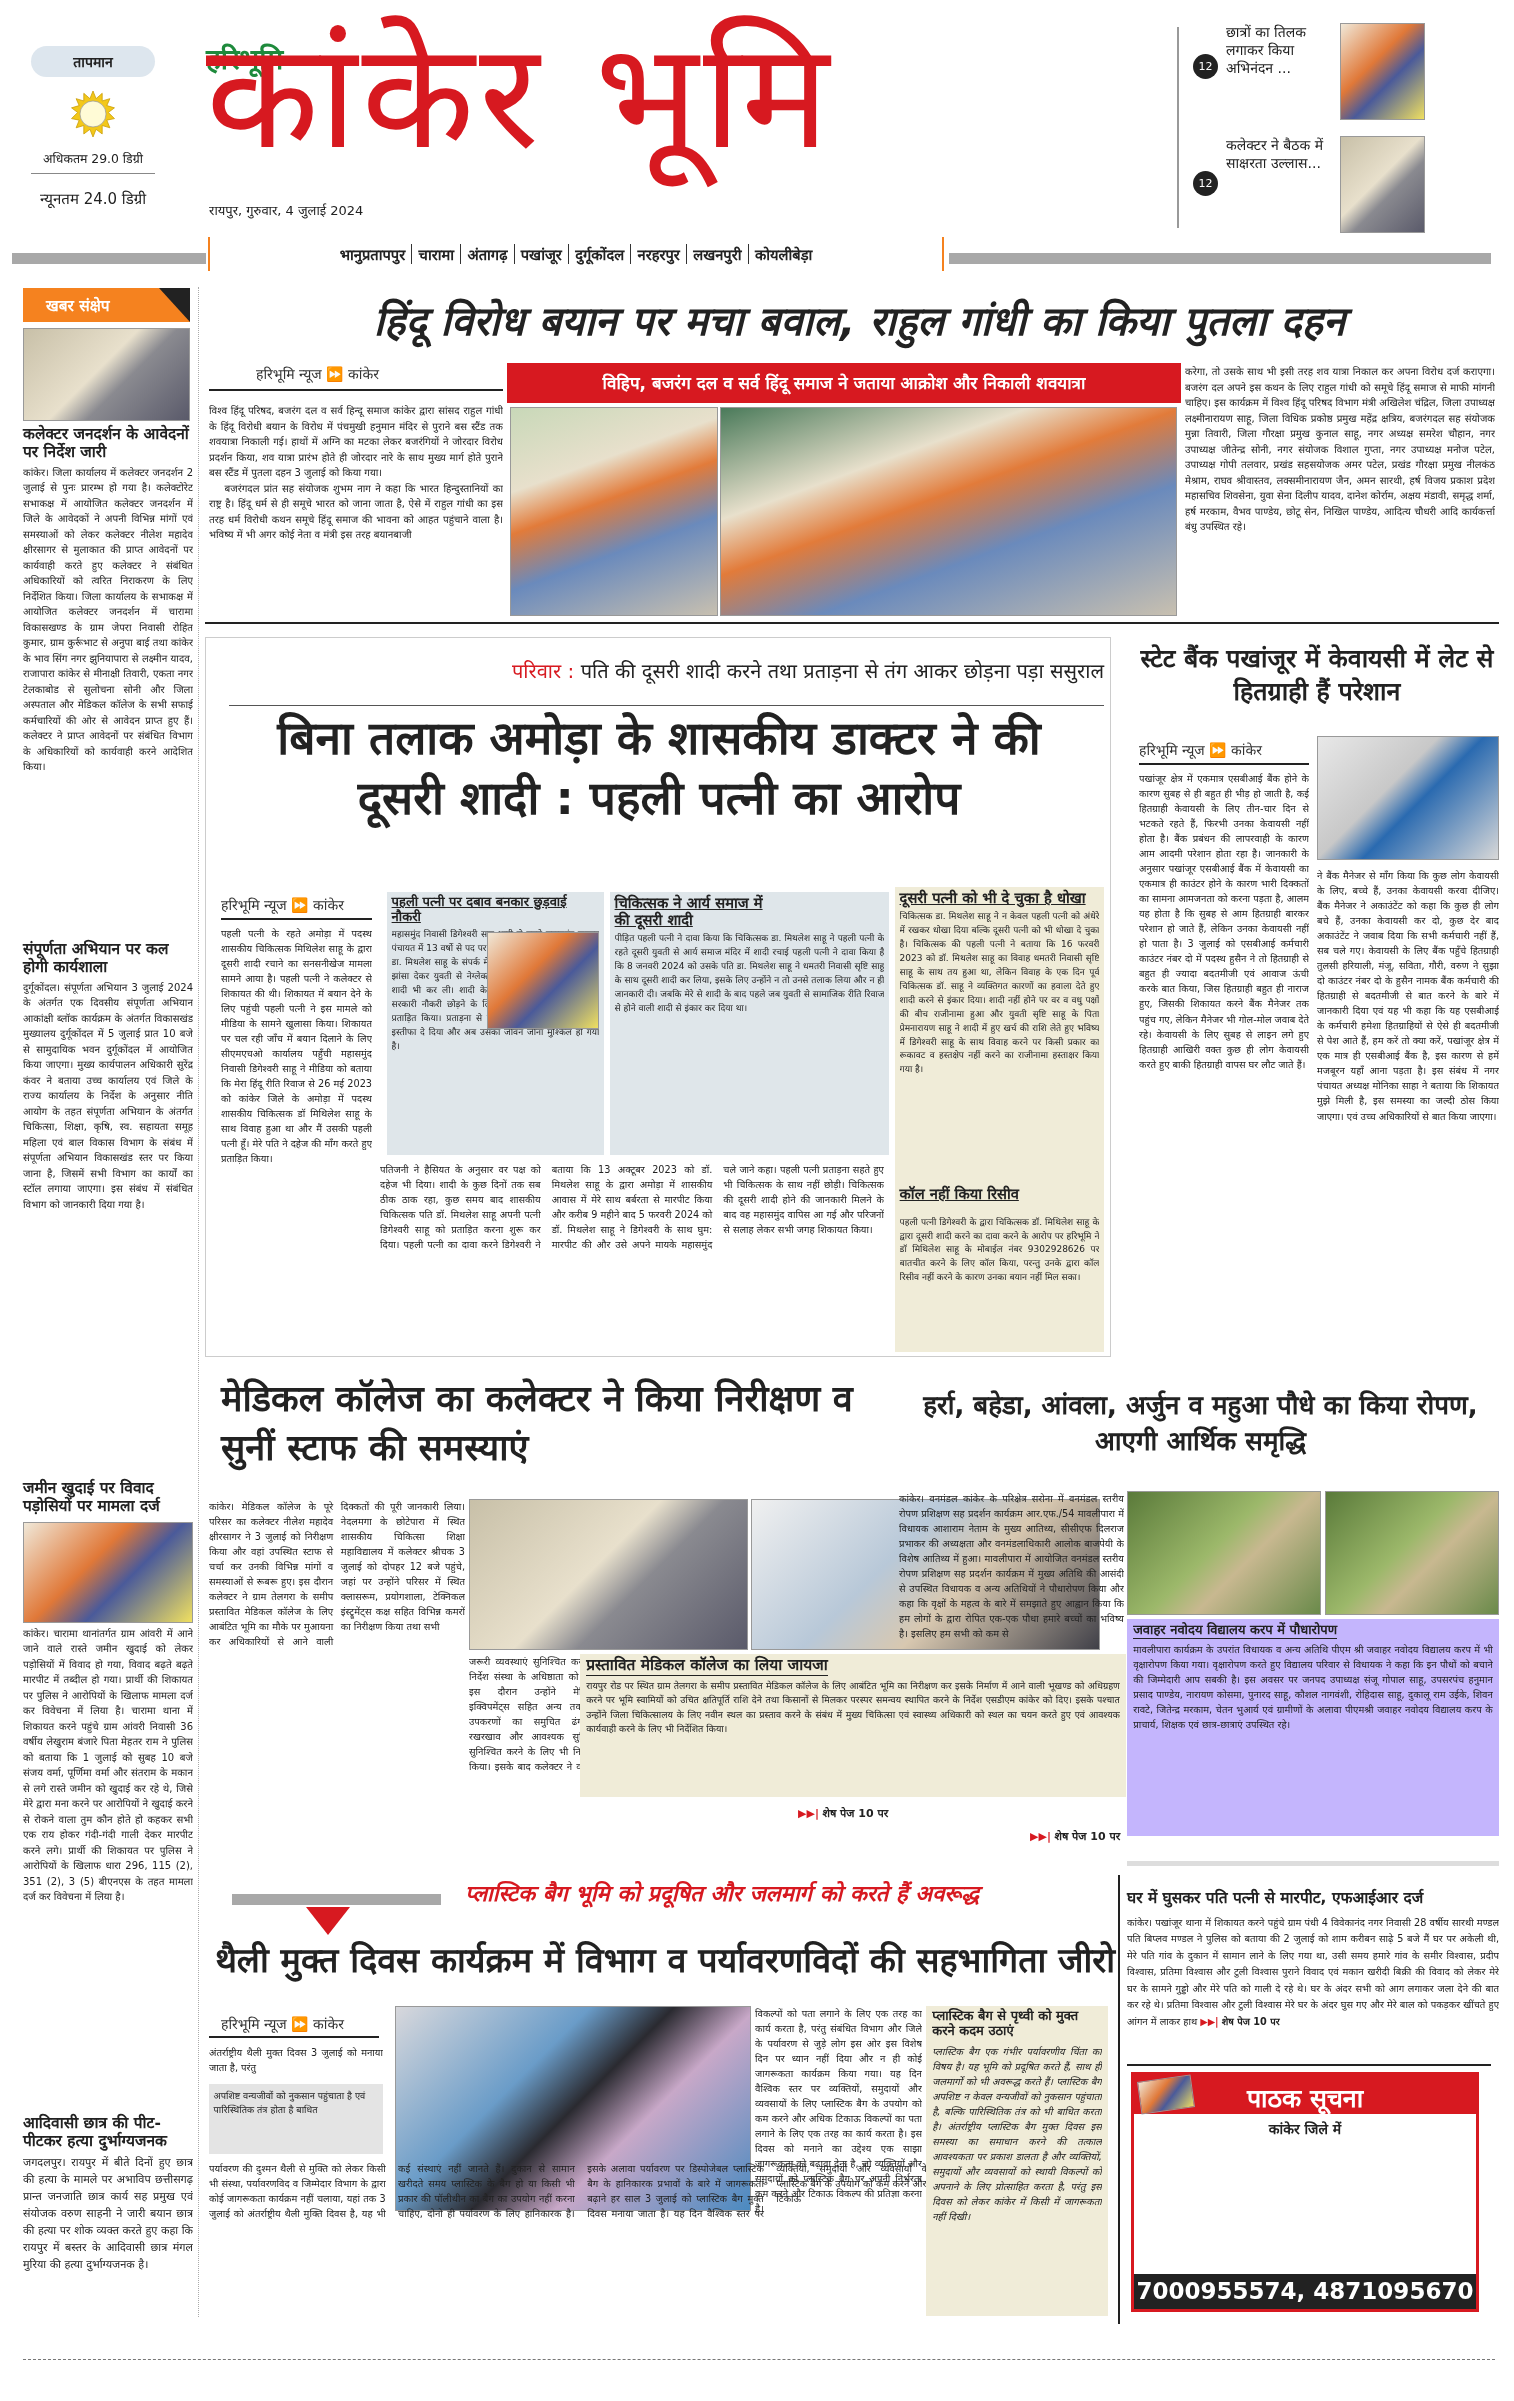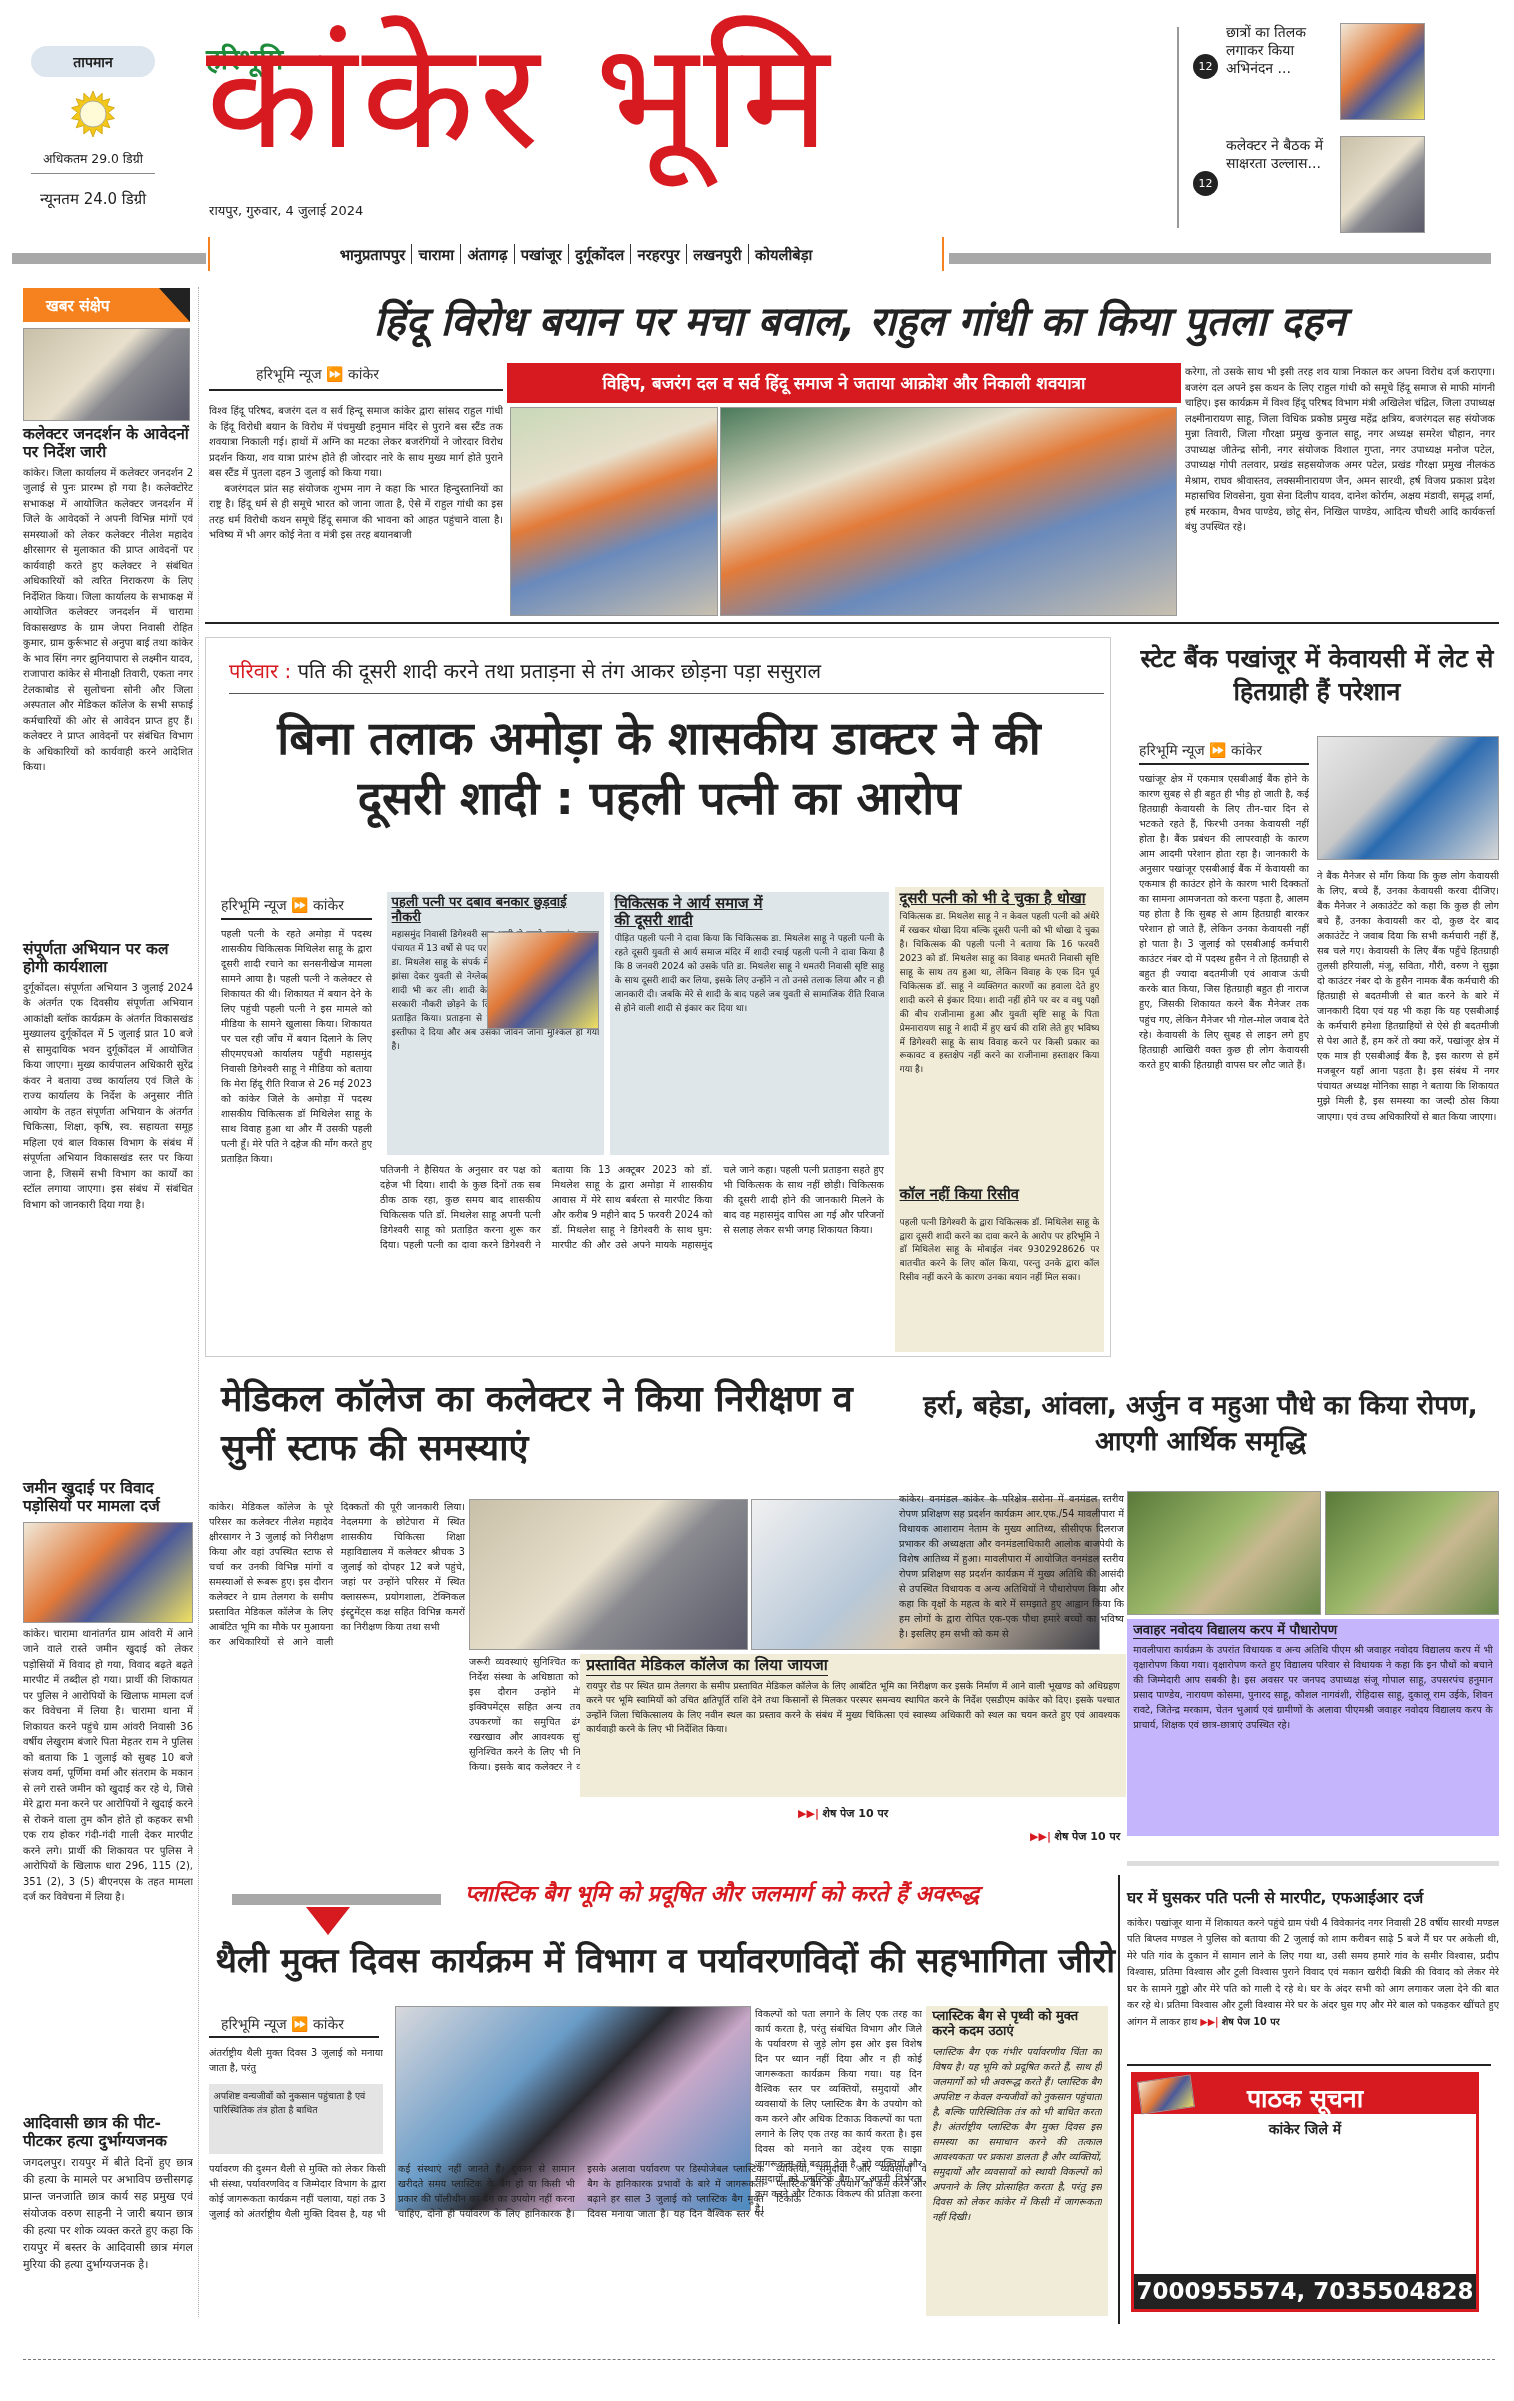--- a/index.html
+++ b/index.html
@@ -97,21 +97,21 @@
 <div class="abs photo" style="left:510px;top:407px;width:208px;height:209px;background:linear-gradient(160deg,#c8d8b8,#e8e0cc 30%,#e27b3a 45%,#6a8abc 65%,#c8c0b0);"></div>
 <div class="abs photo" style="left:720px;top:407px;width:457px;height:209px;background:linear-gradient(160deg,#4a7a5a,#e8e0cc 30%,#e27b3a 45%,#6a8abc 65%,#c8c0b0);"></div>
 <div class="abs txt" style="left:209px;top:403px;width:294px;height:209px;">
   <p>विश्व हिंदू परिषद, बजरंग दल व सर्व हिन्दू समाज कांकेर द्वारा सांसद राहुल गांधी के हिंदू विरोधी बयान के विरोध में पंचमुखी हनुमान मंदिर से पुराने बस स्टैंड तक शवयात्रा निकाली गई। हाथों में अग्नि का मटका लेकर बजरंगियों ने जोरदार विरोध प्रदर्शन किया, शव यात्रा प्रारंभ होते ही जोरदार नारे के साथ मुख्य मार्ग होते पुराने बस स्टैंड में पुतला दहन 3 जुलाई को किया गया।</p>
   <p style="text-indent:15.5px;">बजरंगदल प्रांत सह संयोजक शुभम नाग ने कहा कि भारत हिन्दुस्तानियों का राष्ट्र है। हिंदू धर्म से ही समूचे भारत को जाना जाता है, ऐसे में राहुल गांधी का इस तरह धर्म विरोधी कथन समूचे हिंदू समाज की भावना को आहत पहुंचाने वाला है। भविष्य में भी अगर कोई नेता व मंत्री इस तरह बयानबाजी</p>
 </div>
 <div class="abs txt" style="left:1185px;top:364px;width:310px;height:256px;">करेगा, तो उसके साथ भी इसी तरह शव यात्रा निकाल कर अपना विरोध दर्ज कराएगा। बजरंग दल अपने इस कथन के लिए राहुल गांधी को समूचे हिंदू समाज से माफी मांगनी चाहिए। इस कार्यक्रम में विश्व हिंदू परिषद विभाग मंत्री अखिलेश चंद्रिल, जिला उपाध्यक्ष लक्ष्मीनारायण साहू, जिला विधिक प्रकोष्ठ प्रमुख महेंद्र क्षत्रिय, बजरंगदल सह संयोजक मुन्ना तिवारी, जिला गौरक्षा प्रमुख कुनाल साहू, नगर अध्यक्ष समरेश चौहान, नगर उपाध्यक्ष जीतेन्द्र सोनी, नगर संयोजक विशाल गुप्ता, नगर उपाध्यक्ष मनोज पटेल, उपाध्यक्ष गोपी तलवार, प्रखंड सहसयोजक अमर पटेल, प्रखंड गौरक्षा प्रमुख नीलकंठ मेश्राम, राघव श्रीवास्तव, लक्समीनारायण जैन, अमन सारथी, हर्ष विजय प्रकाश प्रदेश महासचिव शिवसेना, युवा सेना दिलीप यादव, दानेश कोर्राम, अक्षय मंडावी, समृद्ध शर्मा, हर्ष मरकाम, वैभव पाण्डेय, छोटू सेन, निखिल पाण्डेय, आदित्य चौधरी आदि कार्यकर्त्ता बंधु उपस्थित रहे।</div>
 <div class="abs rule" style="left:205px;top:622px;width:1294px;"></div>
 
 <div class="abs" style="left:205px;top:637px;width:906px;height:720px;border:1.5px solid #ccc;"></div>
-<div class="abs" style="left:229px;top:657px;width:875px;font-size:20px;border-bottom:1.5px solid #555;padding-bottom:9px;">
+<div class="abs" style="left:229px;top:657px;width:875px;font-size:20px;border-bottom:1.5px solid #555;padding-bottom:21px;text-align:right;">
   <span style="color:#d71920;">परिवार :</span>
   <span>पति की दूसरी शादी करने तथा प्रताड़ना से तंग आकर छोड़ना पड़ा ससुराल</span>
 </div>
 <div class="abs hd" style="left:229px;top:709px;width:860px;font-size:46px;text-align:center;line-height:1.3;">बिना तलाक अमोड़ा के शासकीय डाक्टर ने की दूसरी शादी : पहली पत्नी का आरोप</div>
 <div class="abs byline" style="left:221px;top:895px;">हरिभूमि न्यूज ⏩ कांकेर</div>
 <div class="abs rule" style="left:221px;top:918px;width:151px;height:1.5px;"></div>
 <div class="abs txt" style="left:221px;top:926px;width:151px;height:418px;font-size:9.7px;">पहली पत्नी के रहते अमोड़ा में पदस्थ शासकीय चिकित्सक मिथिलेश साहू के द्वारा दूसरी शादी रचाने का सनसनीखेज मामला सामने आया है। पहली पत्नी ने कलेक्टर से शिकायत की थी। शिकायत में बयान देने के लिए पहुंची पहली पत्नी ने इस मामले को मीडिया के सामने खुलासा किया। शिकायत पर चल रही जाँच में बयान दिलाने के लिए सीएमएचओ कार्यालय पहुँची महासमुंद निवासी डिगेश्वरी साहू ने मीडिया को बताया कि मेरा हिंदू रीति रिवाज से 26 मई 2023 को कांकेर जिले के अमोड़ा में पदस्थ शासकीय चिकित्सक डॉ मिथिलेश साहू के साथ विवाह हुआ था और मैं उसकी पहली पत्नी हूँ। मेरे पति ने दहेज की माँग करते हुए प्रताड़ित किया।</div>
 <div class="abs txt" style="left:380px;top:1162px;width:504px;height:186px;font-size:9.7px;column-count:3;column-gap:11px;">पतिजनी ने हैसियत के अनुसार वर पक्ष को दहेज भी दिया। शादी के कुछ दिनों तक सब ठीक ठाक रहा, कुछ समय बाद शासकीय चिकित्सक पति डॉ. मिथलेश साहू अपनी पत्नी डिगेश्वरी साहू को प्रताड़ित करना शुरू कर दिया। पहली पत्नी का दावा करने डिगेश्वरी ने बताया कि 13 अक्टूबर 2023 को डॉ. मिथलेश साहू के द्वारा अमोड़ा में शासकीय आवास में मेरे साथ बर्बरता से मारपीट किया और करीब 9 महीने बाद 5 फरवरी 2024 को डॉ. मिथलेश साहू ने डिगेश्वरी के साथ घुम: मारपीट की और उसे अपने मायके महासमुंद चले जाने कहा। पहली पत्नी प्रताड़ना सहते हुए भी चिकित्सक के साथ नहीं छोड़ी। चिकित्सक की दूसरी शादी होने की जानकारी मिलने के बाद वह महासमुंद वापिस आ गई और परिजनों से सलाह लेकर सभी जगह शिकायत किया।</div>
 
 <div class="abs box2" style="left:387px;top:892px;width:217px;height:263px;padding:3.1px 4.6px;">
@@ -189,17 +189,17 @@
   <span style="font-weight:bold;">शेष पेज 10 पर</span>
 </div>
 <div class="abs rule" style="left:1127px;top:2064px;width:364px;height:1.5px;"></div>
 
 <div class="abs" style="left:1131px;top:2072px;width:348px;height:240px;border:3.9px solid #d71920;background:#fff;">
   <div style="background:#d71920;height:39px;position:relative;">
     <div class="photo c" style="position:absolute;left:4.6px;top:3.1px;width:54px;height:33px;transform:rotate(-8deg);"></div>
     <div style="position:absolute;left:0;right:0;top:4.6px;text-align:center;color:#fff;font-weight:bold;font-size:25px;">पाठक सूचना</div>
   </div>
   <div style="text-align:center;font-size:14px;font-weight:bold;margin-top:4.6px;">कांकेर जिले में</div>
-  <div style="position:absolute;left:0;right:0;bottom:0;background:#222;color:#fff;font-weight:bold;font-size:23px;text-align:center;padding:4.6px 0;">7000955574, 7035504828</div>
+  <div style="position:absolute;left:0;right:0;bottom:0;background:#222;color:#fff;font-weight:bold;font-size:23px;text-align:center;padding:4.6px 0;">7000955574, 4871095670</div>
 </div>
 
 <div class="abs" style="left:23px;top:2359px;width:1472px;border-top:1.5px dashed #777;"></div>
 
 
 </body></html>

